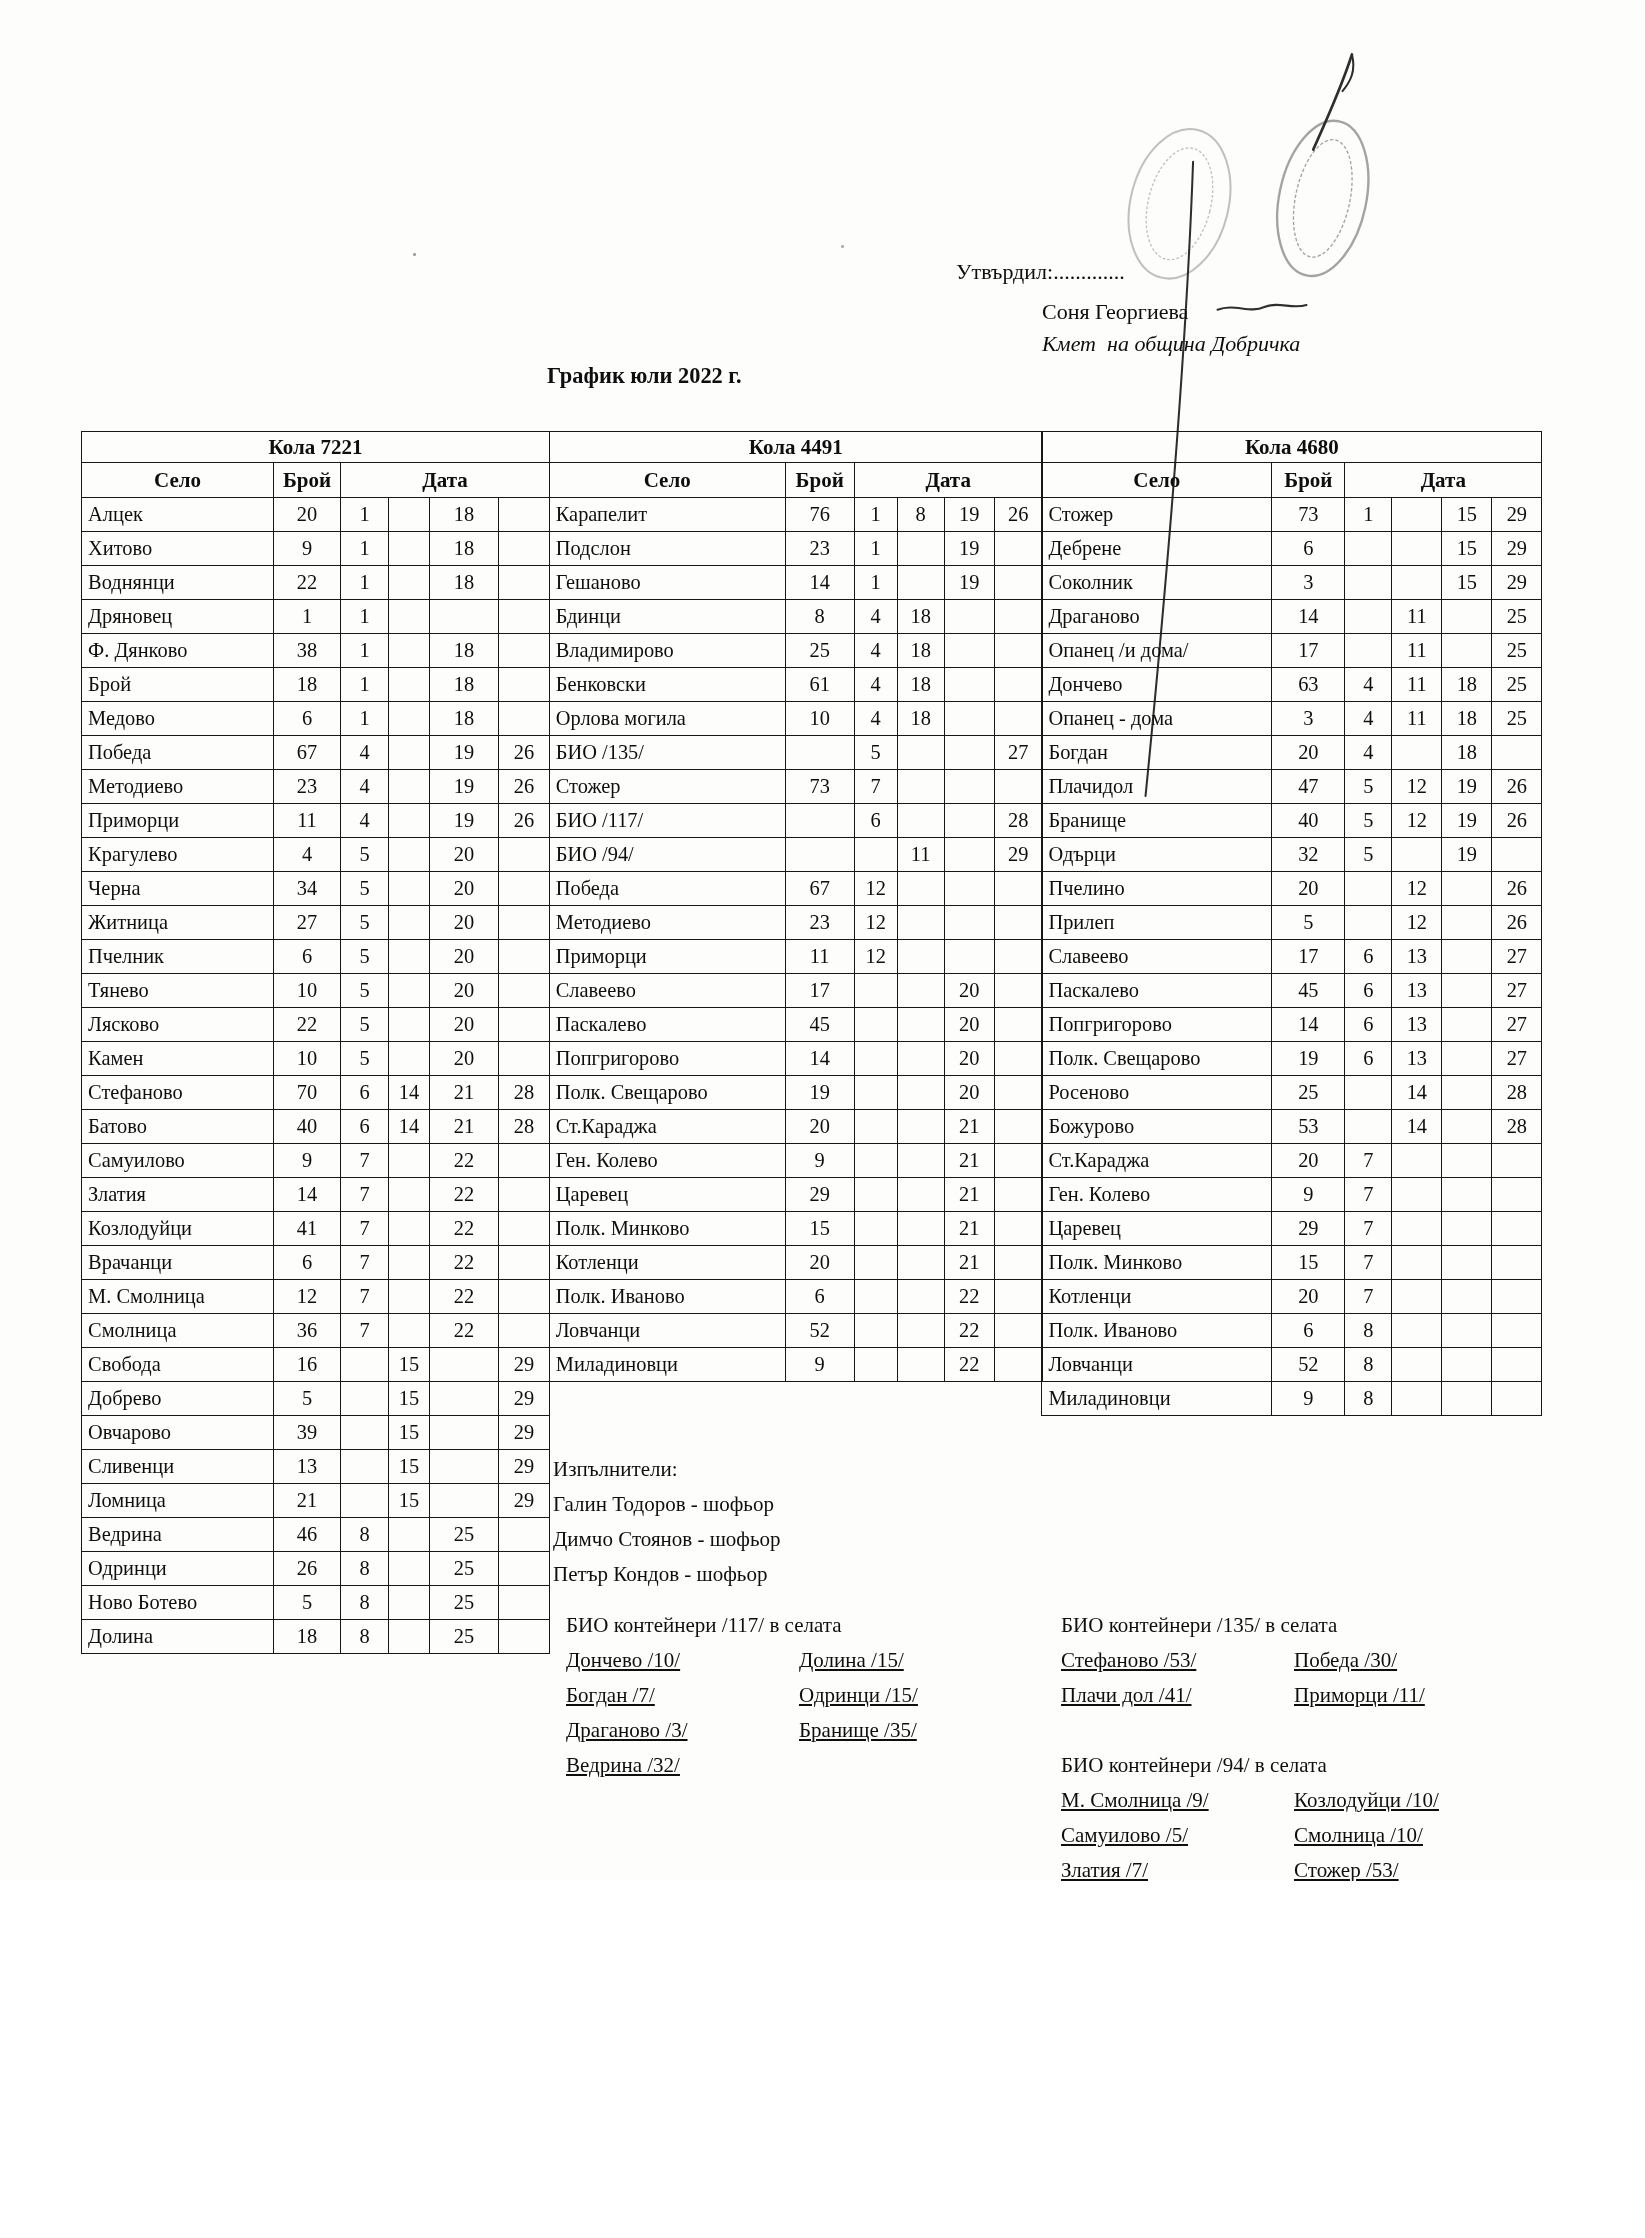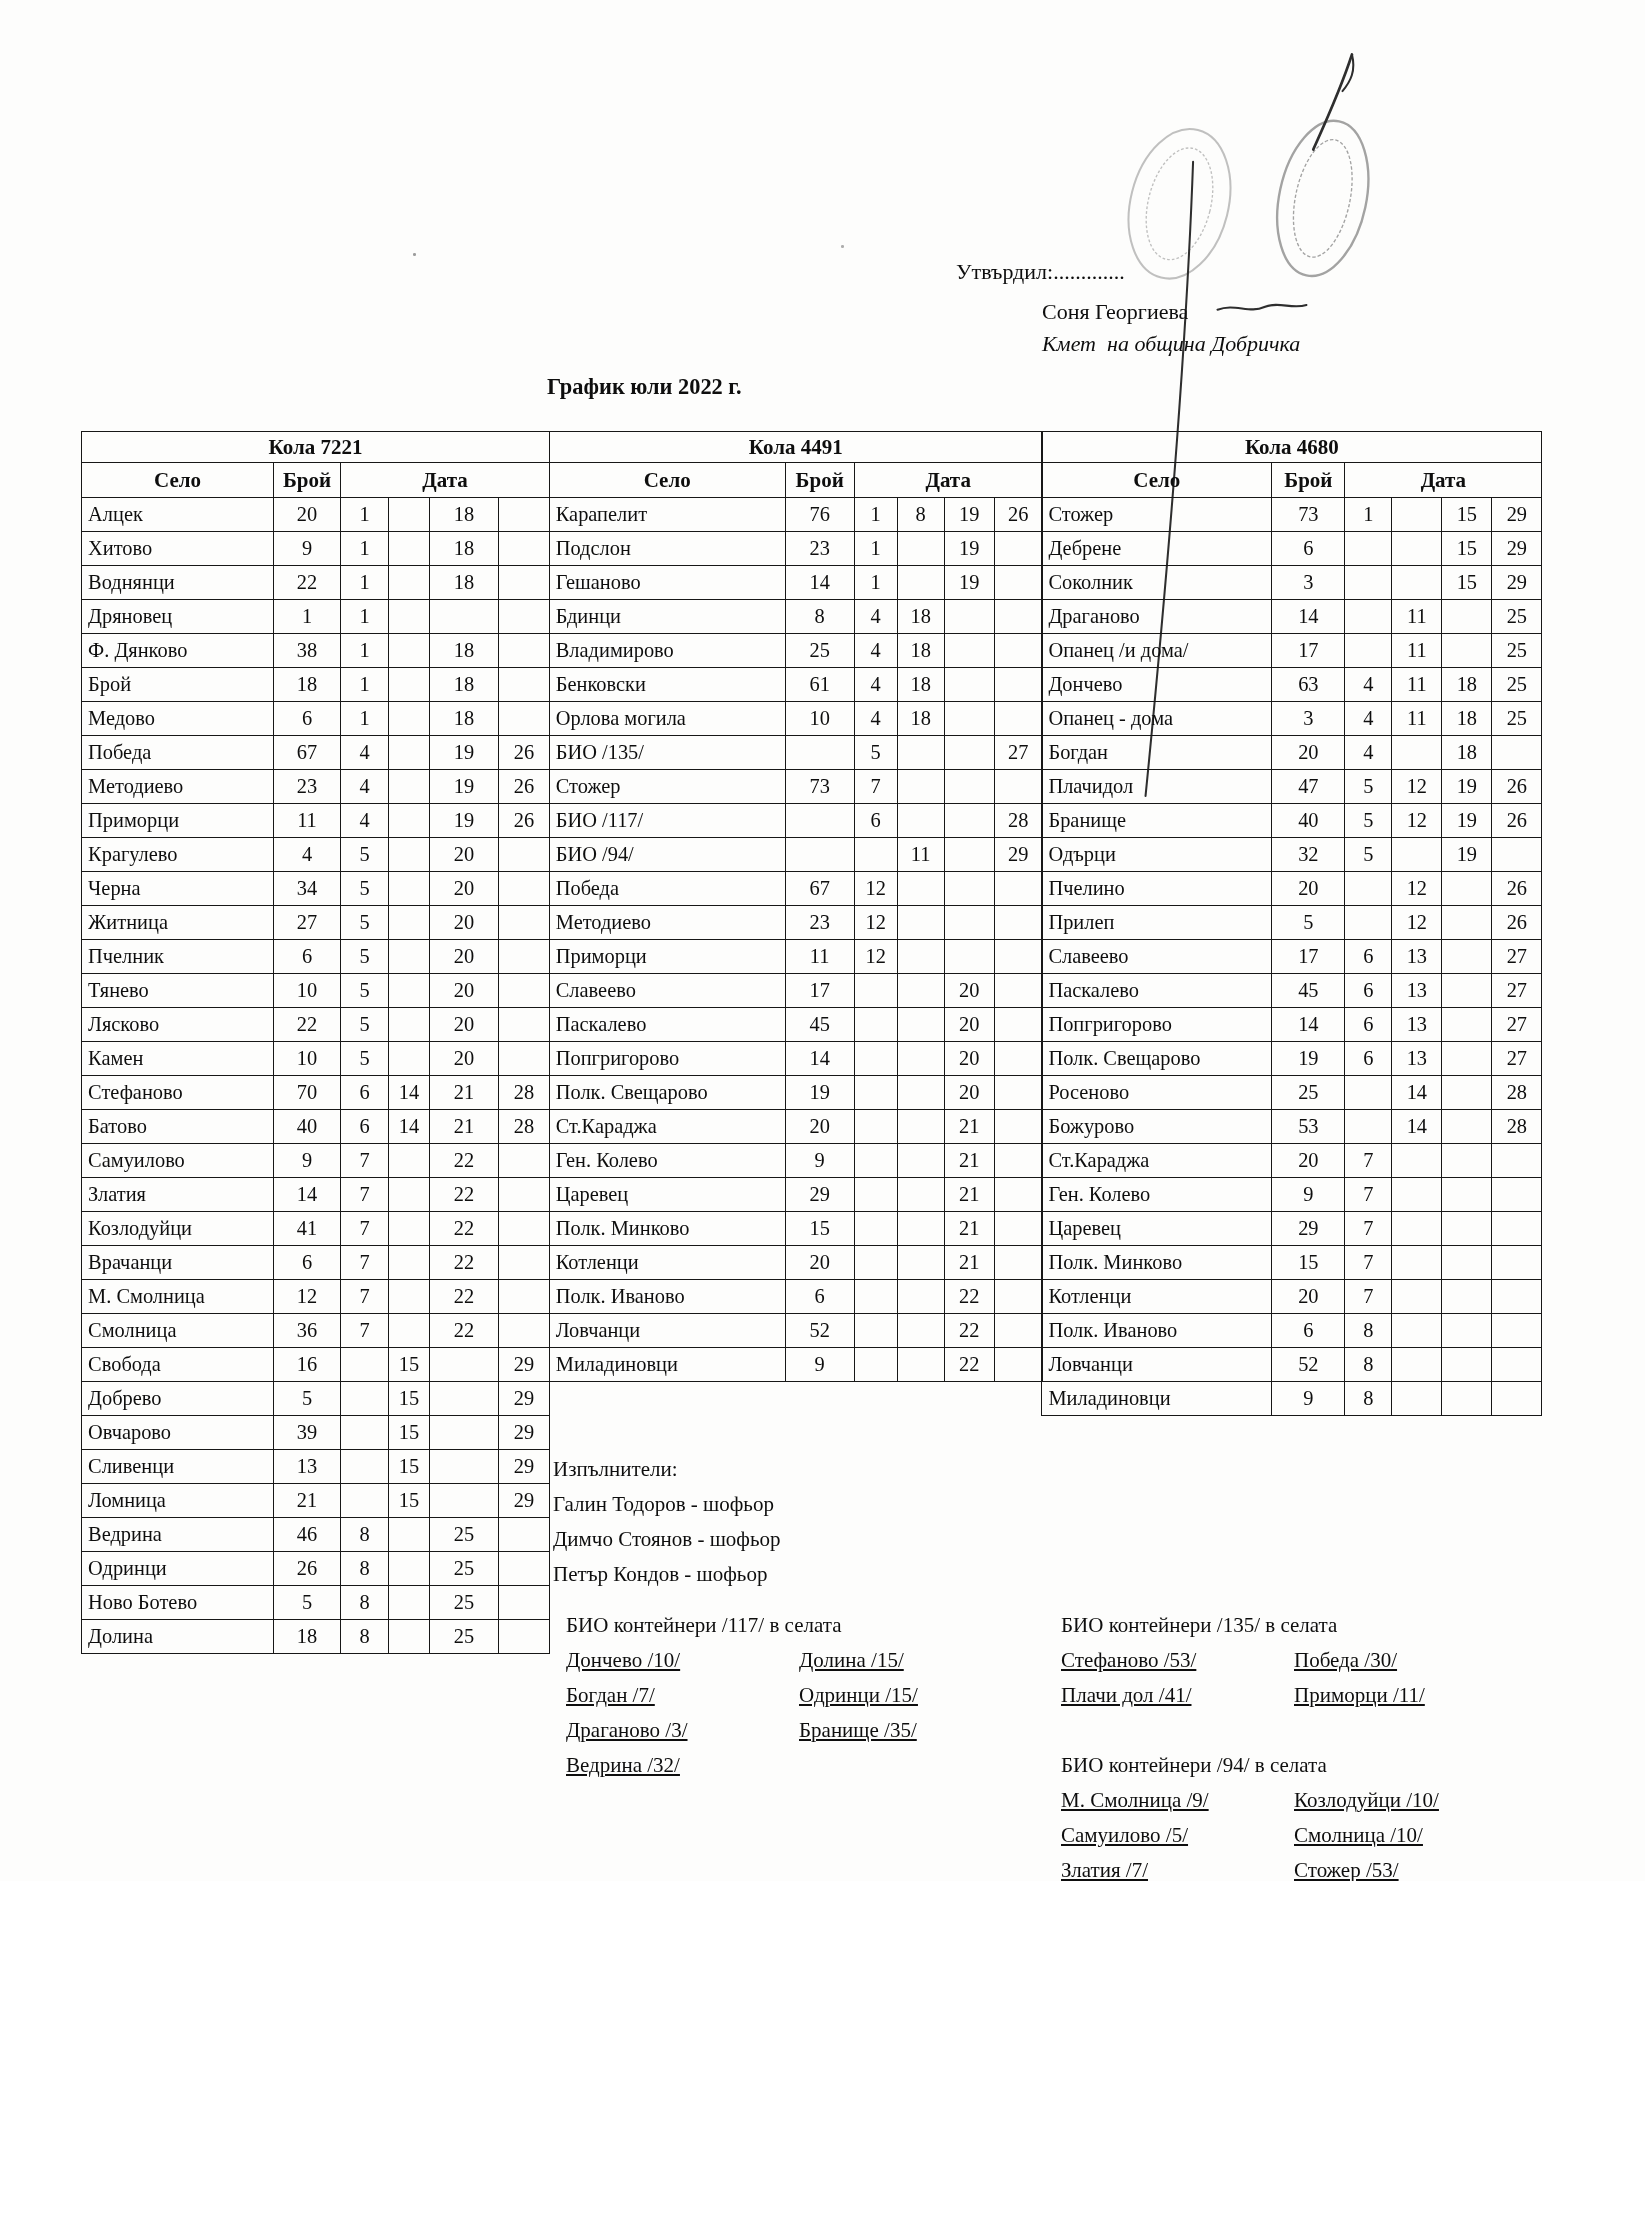--- a/index.html
+++ b/index.html
@@ -11,21 +11,21 @@
     color:#0e0e0e;
     overflow:hidden;
   }
   .overlay { position:absolute; left:0; top:0; width:1646px; height:2239px; pointer-events:none; }
 
   
   .approve { position:absolute; left:956px; top:259px; font-size:22px; }
   .approve .name { margin-left:86px; margin-top:13.6px; }
   .approve .role { margin-left:86px; margin-top:6.1px; font-style:italic; white-space:pre; }
 
-  .doc-title { position:absolute; left:547px; top:374px; font-size:22.4px; font-weight:bold; }
+  .doc-title { position:absolute; left:547px; top:363px; font-size:22.4px; font-weight:bold; }
 
   
   .tables { position:absolute; left:81px; top:431px; display:flex; align-items:flex-start; }
   table.sched { border-collapse:collapse; table-layout:fixed; background:transparent; }
   table.sched + table.sched { margin-left:-1.4px; }
   .sched th, .sched td {
     border:1.4px solid #171717;
     padding:0;
     overflow:hidden;
     white-space:nowrap;

